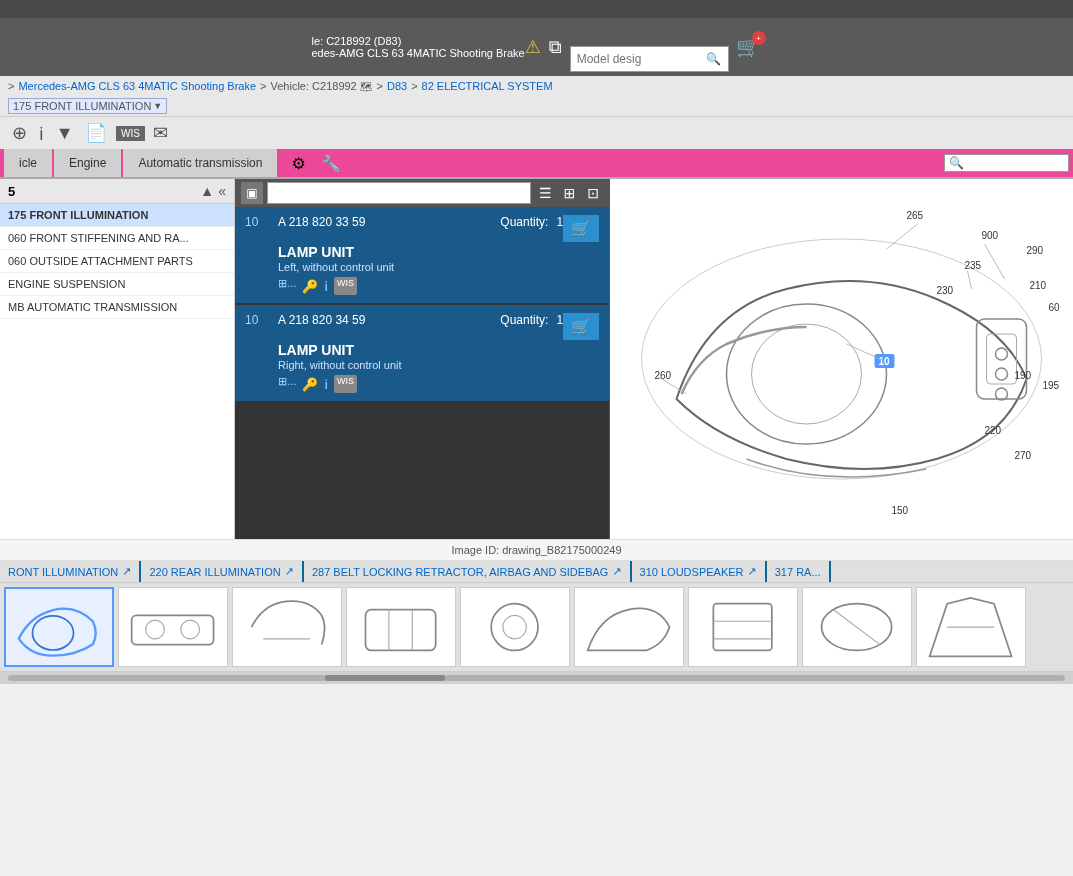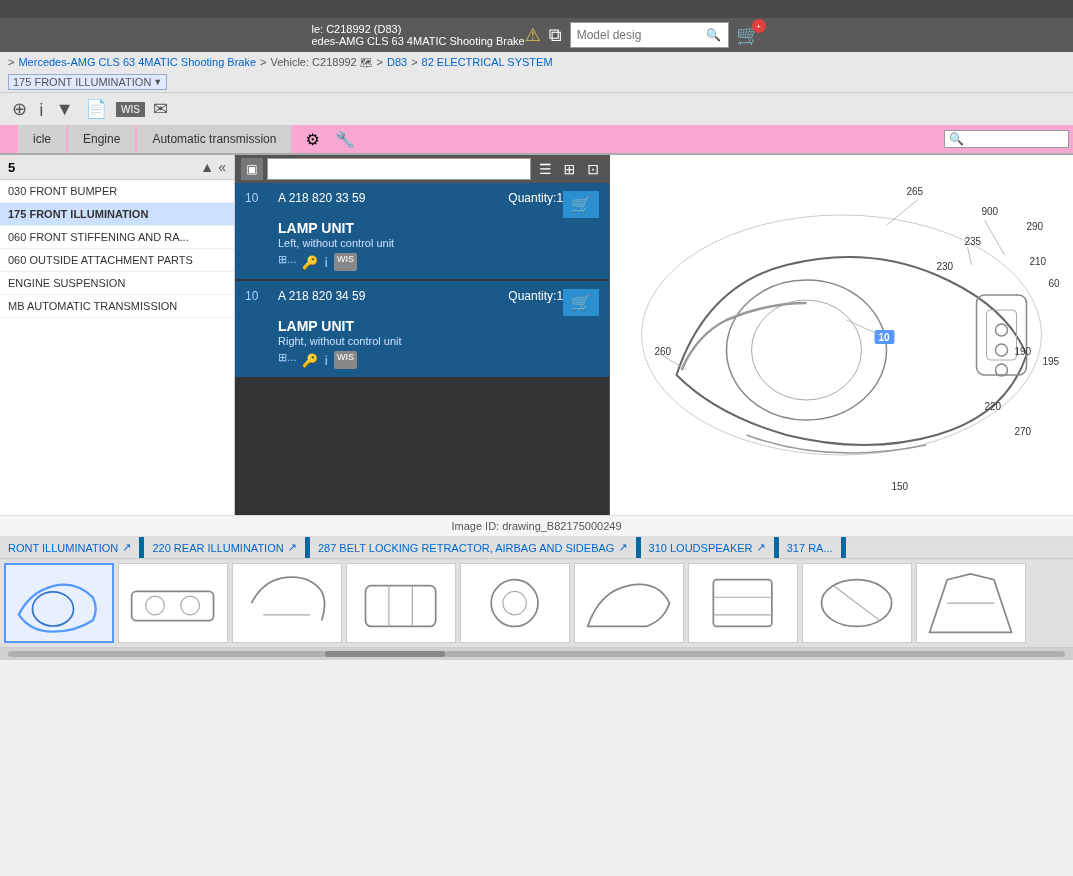--- a/index.html
+++ b/index.html
@@ -22,21 +22,21 @@
       justify-content: center;
       align-items: center;
     }
     .header-left { color: #fff; font-size: 11px; }
     .header-right { display: flex; align-items: center; gap: 8px; }
     .header-icon { color: #e0c050; font-size: 18px; cursor: pointer; }
     .header-icon-copy { color: #fff; font-size: 18px; cursor: pointer; }
     .search-box-header {
       display: flex; align-items: center;
       background: #fff; border: 1px solid #999;
-      padding: 2px 6px; height: 26px;
+      padding: 2px 6px; height: 26px; margin-top: 24px;
     }
     .search-box-header input {
       border: none; outline: none; font-size: 12px; width: 130px;
     }
     .cart-icon { color: #fff; font-size: 20px; cursor: pointer; position: relative; }
     .cart-badge {
       background: #e04040; color: #fff; border-radius: 50%;
       font-size: 8px; width: 14px; height: 14px;
       display: flex; align-items: center; justify-content: center;
       position: absolute; top: -4px; right: -4px;
@@ -66,25 +66,25 @@
       gap: 4px;
       border-top: 1px solid #ccc;
     }
     .toolbar-icon-btn {
       background: none; border: none; cursor: pointer;
       font-size: 18px; padding: 2px 4px; color: #555;
     }
 
     
     .tabs-bar {
-      background: #f9a8d4;
+      background: #ec4899;
       display: flex;
       align-items: center;
       border-bottom: 2px solid #aaa;
-      padding-left: 18px;
+      padding-left: 4px;
     }
     .tab {
       padding: 6px 14px;
       font-size: 12px;
       cursor: pointer;
       border: 1px solid transparent;
       margin-right: 2px;
       background: #d0d0d0;
       color: #333;
     }
@@ -181,21 +181,21 @@
       cursor: pointer;
       position: relative;
     }
     .part-item-row1 {
       display: flex;
       align-items: flex-start;
       justify-content: space-between;
     }
     .part-num { font-size: 12px; color: #aad4ff; min-width: 25px; }
     .part-article { font-size: 12px; color: #fff; flex: 1; margin-left: 8px; }
-    .part-qty-block { display: flex; align-items: center; gap: 0; font-size: 12px; }
+    .part-qty-block { display: flex; align-items: center; gap: 8px; font-size: 12px; }
     .cart-btn {
       background: #2a90d0; border: none; cursor: pointer;
       color: #fff; font-size: 16px; padding: 4px 8px;
     }
     .part-name { font-size: 14px; font-weight: bold; color: #fff; margin: 2px 0 1px 33px; }
     .part-desc { font-size: 11px; color: #cce0ff; margin-left: 33px; }
     .part-icons-row { display: flex; gap: 6px; margin-left: 33px; margin-top: 4px; }
     .part-icon-btn {
       background: none; border: none; cursor: pointer;
       color: #aad4ff; font-size: 13px;
@@ -237,21 +237,21 @@
       display: flex;
       overflow: hidden;
       border-bottom: 1px solid #ccc;
     }
     .thumb-label {
       padding: 4px 8px;
       font-size: 11px;
       color: #0066cc;
       cursor: pointer;
       white-space: nowrap;
-      border-right: 5px solid #0369a1;
+      border-right: 2px solid #0369a1;
       display: flex; align-items: center; gap: 4px;
     }
     .thumb-label-icon { font-size: 11px; color: #0066cc; }
 
     .thumbnails-images {
       display: flex;
       gap: 4px;
       padding: 4px;
       overflow: hidden;
     }
@@ -372,21 +372,20 @@
 
   <div class="sidebar">
     <div class="sidebar-header">
       <span class="sidebar-header-num">5</span>
       <div class="sidebar-header-icons">
         <span class="sidebar-header-icon">▲</span>
         <span class="sidebar-header-icon">«</span>
       </div>
     </div>
     <div class="sidebar-list">
-      <div class="sidebar-item">030 FRONT BUMPER</div>
       <div class="sidebar-item active">175 FRONT ILLUMINATION</div>
       <div class="sidebar-item">060 FRONT STIFFENING AND RA...</div>
       <div class="sidebar-item">060 OUTSIDE ATTACHMENT PARTS</div>
       <div class="sidebar-item">ENGINE SUSPENSION</div>
       <div class="sidebar-item">MB AUTOMATIC TRANSMISSION</div>
     </div>
   </div>
 
   <div class="parts-panel">
     <div class="parts-toolbar">

